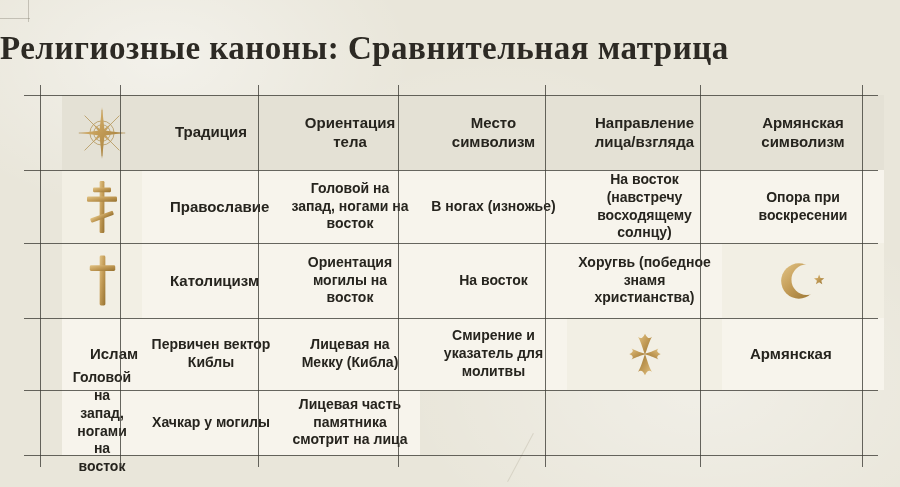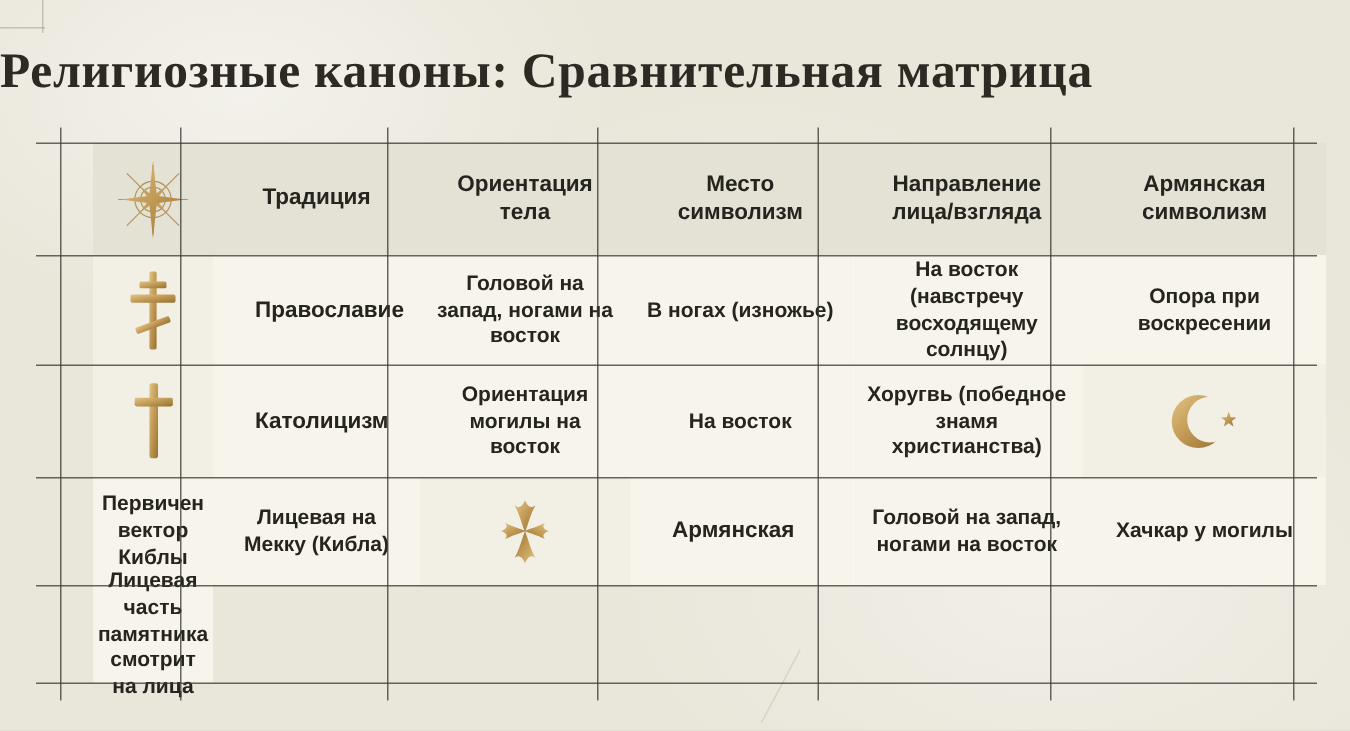--- a/index.html
+++ b/index.html
@@ -155,22 +155,24 @@
             <mask id="cresMask">
               <rect x="0" y="0" width="50" height="48" fill="#fff"></rect>
               <circle cx="28.5" cy="22.8" r="14.6" fill="#000"></circle>
             </mask>
           </defs>
           <circle cx="21" cy="24" r="17" fill="url(#goldGrad)" mask="url(#cresMask)"></circle>
           <polygon fill="url(#goldGrad)" points="40.5,17.8 41.79,21.22 45.45,21.39 42.59,23.68 43.56,27.21 40.5,25.2 37.44,27.21 38.41,23.68 35.55,21.39 39.21,21.22"></polygon>
         </svg>
       </span>
     </div>
+    <div class="cell tradition">Ислам</div>
     <div class="cell">Первичен вектор Киблы</div>
     <div class="cell">Лицевая на Мекку (Кибла)</div>
+    <div class="cell">Смирение и указатель для молитвы</div>
 
     <div class="cell icon-cell">
       <span class="icon-wrap">
         <svg width="44" height="50" viewBox="0 0 44 54" aria-hidden="true" fill="url(#goldGrad)">
           <path id="armUp" d="M22 28 C19.5 21.5, 18.5 16, 14.5 8.5 C17.2 10.8, 19.6 10.2, 22 5 C24.4 10.2, 26.8 10.8, 29.5 8.5 C25.5 16, 24.5 21.5, 22 28 Z"></path>
           <use href="#armUp" transform="rotate(180 22 27.5)"></use>
           <path id="armLeft" d="M22.5 27 C17 24.8, 13.5 24.2, 7.5 21 C9.6 23.2, 9.4 25.2, 5 27 C9.4 28.8, 9.6 30.8, 7.5 33 C13.5 29.8, 17 29.2, 22.5 27 Z"></path>
           <use href="#armLeft" transform="translate(44 0) scale(-1 1)"></use>
         </svg>
       </span>

